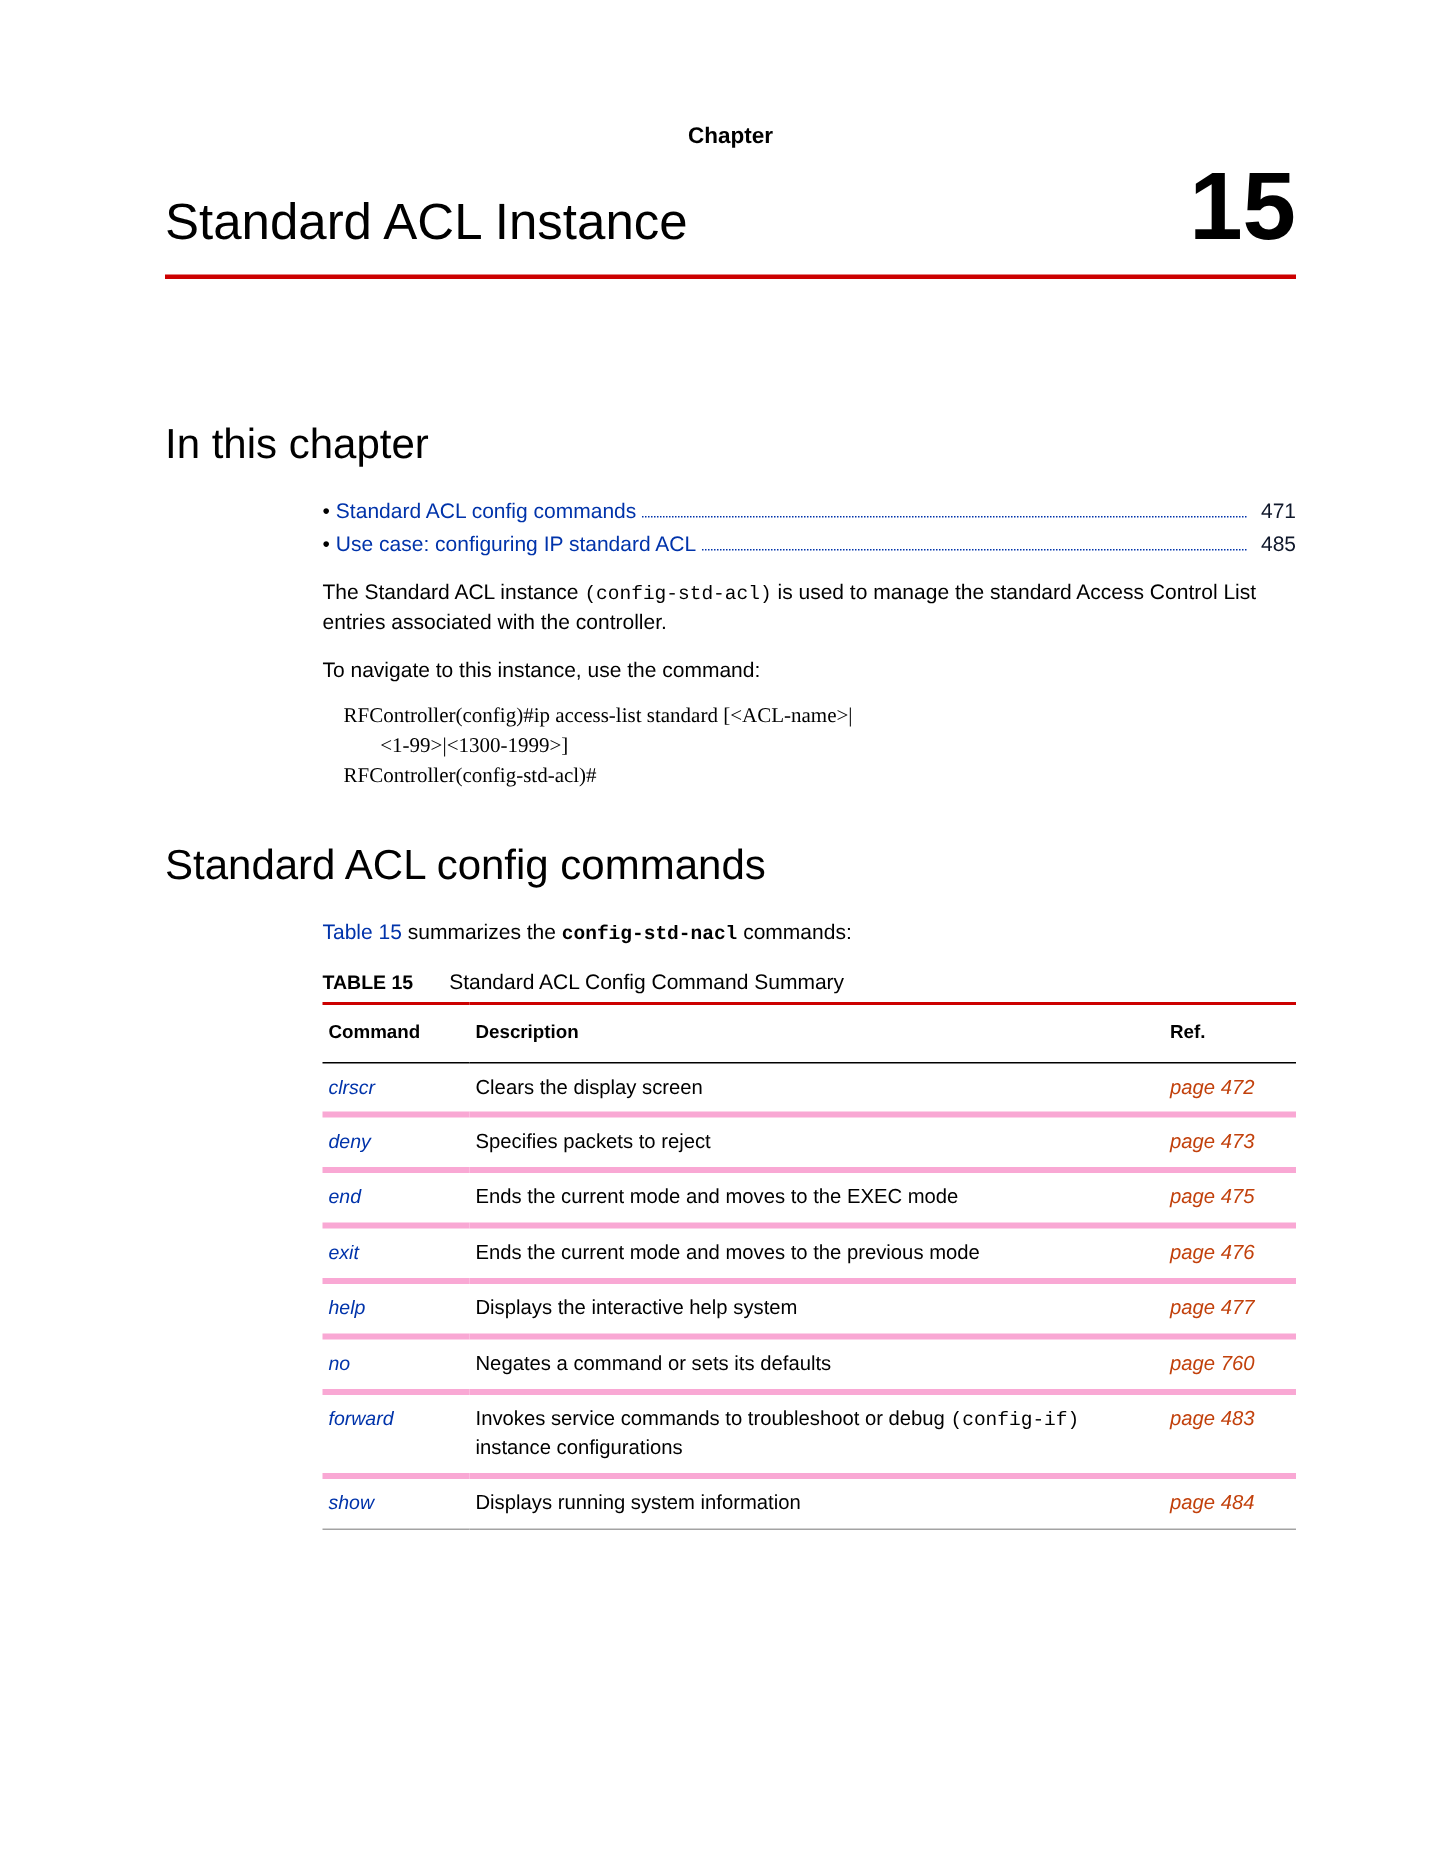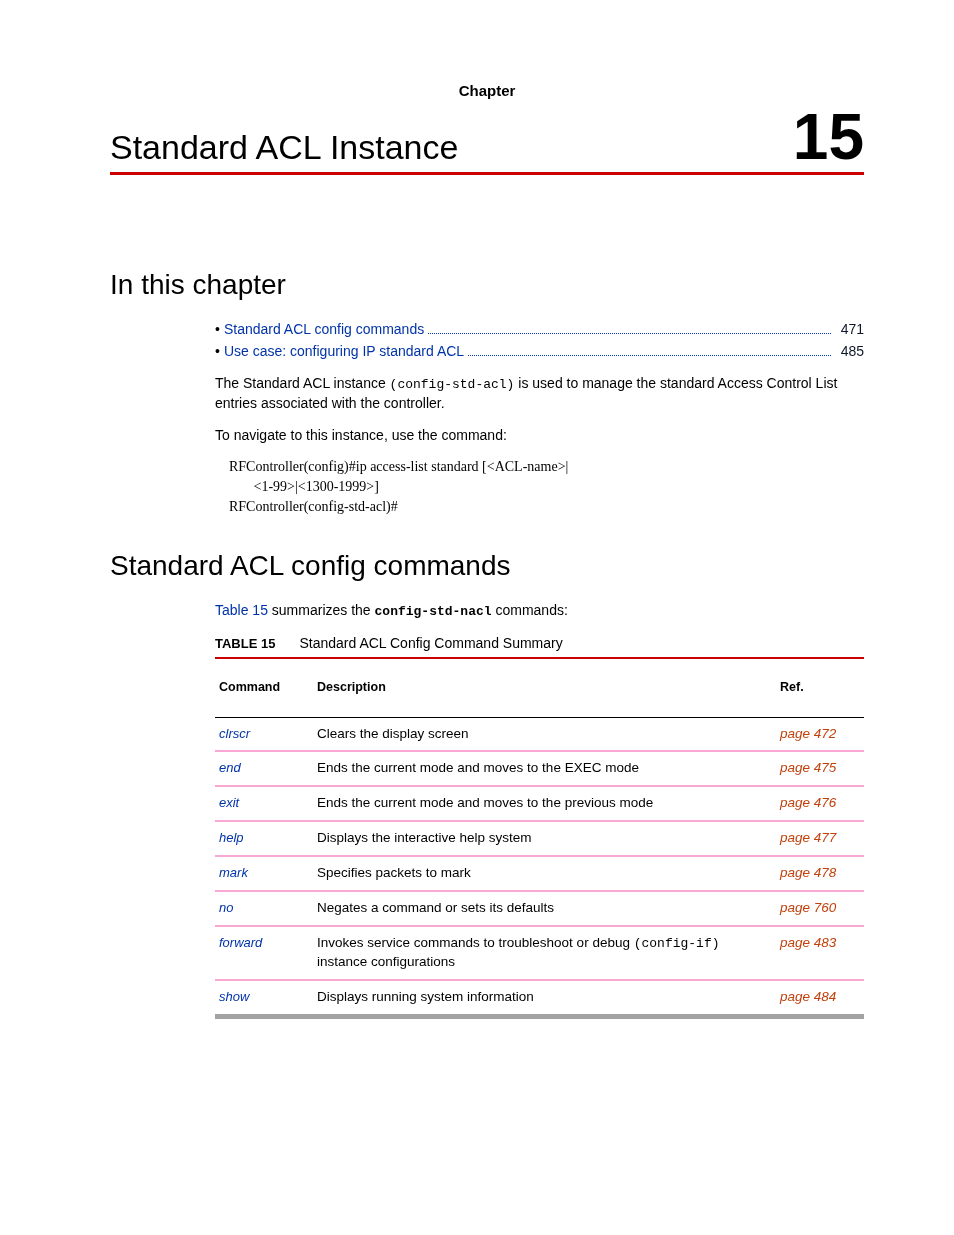--- a/index.html
+++ b/index.html
@@ -15,20 +15,21 @@
     text-align: center;
     font-weight: bold;
     font-size: 15px;
     margin-bottom: 4px;
   }
   .title-row {
     display: flex;
     justify-content: space-between;
     align-items: baseline;
     border-bottom: 3.5px solid #cc0000;
+    padding-bottom: 10px;
     margin-bottom: 90px;
   }
   .title-row h1 {
     font-family: "Arial Narrow", Arial, sans-serif;
     font-stretch: condensed;
     font-size: 34px;
     font-weight: normal;
     margin: 0;
   }
   .chapter-number {
@@ -82,26 +83,26 @@
     margin-top: 4px;
   }
   thead tr {
     border-top: 2px solid #cc0000;
     border-bottom: 1px solid #000;
   }
   th {
     text-align: left;
     font-weight: bold;
     font-size: 12.5px;
-    padding: 20px 4px;
+    padding: 10px 4px;
     font-family: "Arial Narrow", Arial, sans-serif;
     font-stretch: condensed;
   }
-  tbody tr { border-bottom: 2px solid #f9a8d4; }
-  tbody tr:last-child { border-bottom: 5px solid #a3a3a3; }
+  tbody tr { border-bottom: 4px solid #f9a8d4; }
+  tbody tr:last-child { border-bottom: 1px solid #a3a3a3; }
   td {
     padding: 7px 4px;
     vertical-align: top;
     font-size: 13.5px;
   }
   td.cmd-col { width: 90px; }
   td.ref-col { width: 80px; }
   .cmd-link { color: #0033aa; font-style: italic; font-size: 13px; }
   .ref-link { color: #c2410c; font-style: italic; font-size: 13.5px; }
 </style>
@@ -163,40 +164,40 @@
         <th>Ref.</th>
       </tr>
     </thead>
     <tbody id="tbody">
         <tr>
           <td class="cmd-col"><span class="cmd-link">clrscr</span></td>
           <td>Clears the display screen</td>
           <td class="ref-col"><span class="ref-link">page 472</span></td>
         </tr>
         <tr>
+          <td class="cmd-col"><span class="cmd-link">deny</span></td>
+          <td>Specifies packets to reject</td>
+          <td class="ref-col"><span class="ref-link">page 473</span></td>
+        </tr>
+        <tr>
           <td class="cmd-col"><span class="cmd-link">end</span></td>
           <td>Ends the current mode and moves to the EXEC mode</td>
           <td class="ref-col"><span class="ref-link">page 475</span></td>
         </tr>
         <tr>
           <td class="cmd-col"><span class="cmd-link">exit</span></td>
           <td>Ends the current mode and moves to the previous mode</td>
           <td class="ref-col"><span class="ref-link">page 476</span></td>
         </tr>
         <tr>
           <td class="cmd-col"><span class="cmd-link">help</span></td>
           <td>Displays the interactive help system</td>
           <td class="ref-col"><span class="ref-link">page 477</span></td>
         </tr>
         <tr>
-          <td class="cmd-col"><span class="cmd-link">mark</span></td>
-          <td>Specifies packets to mark</td>
-          <td class="ref-col"><span class="ref-link">page 478</span></td>
-        </tr>
-        <tr>
           <td class="cmd-col"><span class="cmd-link">no</span></td>
           <td>Negates a command or sets its defaults</td>
           <td class="ref-col"><span class="ref-link">page 760</span></td>
         </tr>
         <tr>
           <td class="cmd-col"><span class="cmd-link">forward</span></td>
           <td><span>Invokes service commands to troubleshoot or debug </span><span class="mono">(config-if)</span><span>  instance configurations</span></td>
           <td class="ref-col"><span class="ref-link">page 483</span></td>
         </tr>
         <tr>

